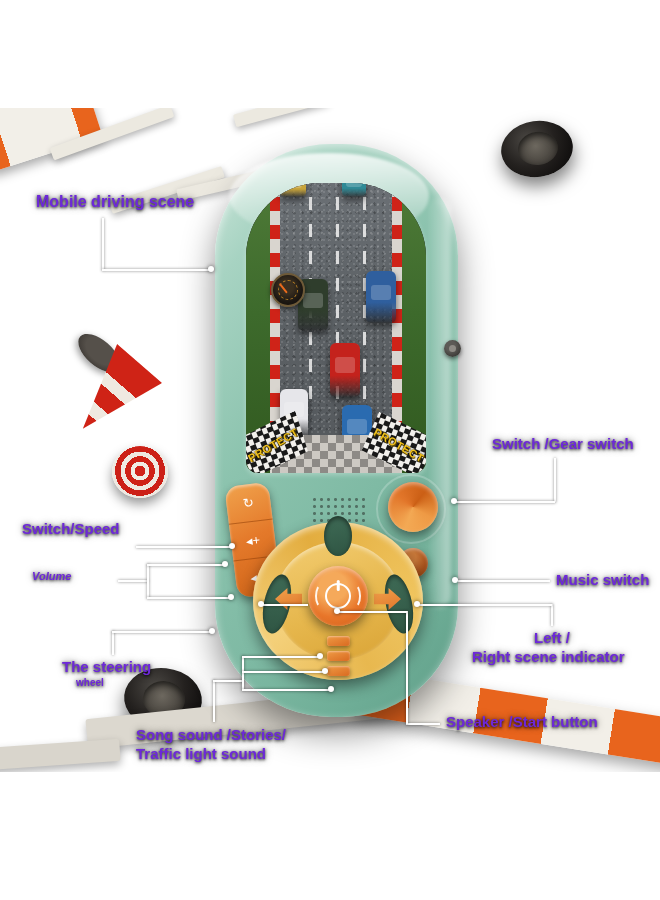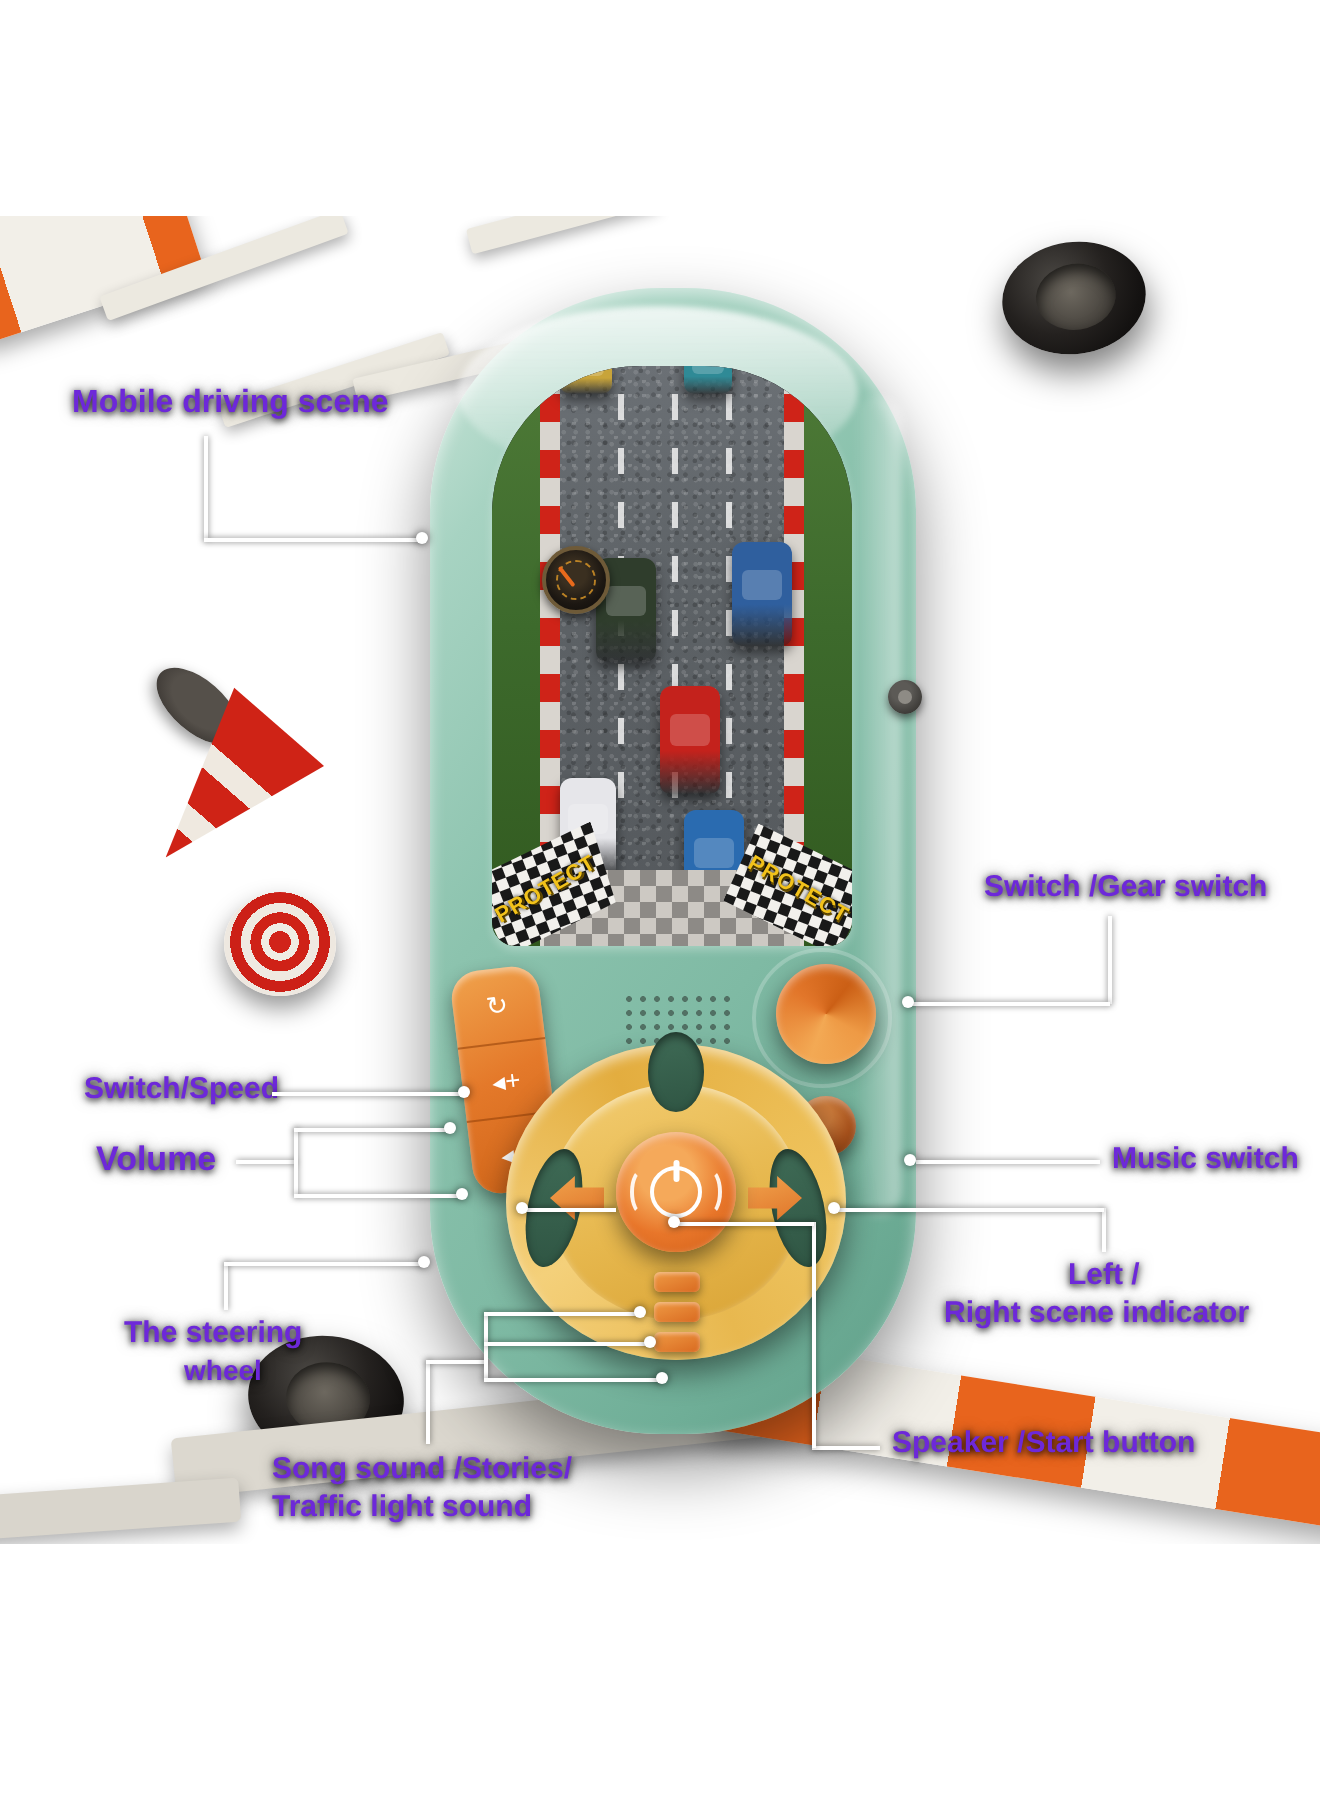--- a/index.html
+++ b/index.html
@@ -306,46 +306,46 @@
     <div class="label" style="left:36px;top:84px;font-size:16px;">Mobile driving scene</div>
     <div class="ln v" style="left:102px;top:110px;height:52px;"></div>
     <div class="ln h" style="left:102px;top:161px;width:110px;"></div>
     <div class="dot" style="left:208px;top:158px;"></div>
 
     <div class="label" style="left:492px;top:327px;font-size:15px;">Switch /Gear switch</div>
     <div class="ln v" style="left:554px;top:350px;height:44px;"></div>
     <div class="ln h" style="left:455px;top:393px;width:100px;"></div>
     <div class="dot" style="left:451px;top:390px;"></div>
 
-    <div class="label" style="left:22px;top:428px;font-size:15px;margin-left:20px;">Switch/Speed</div>
+    <div class="label" style="left:22px;top:412px;font-size:15px;">Switch/Speed</div>
     <div class="ln h" style="left:136px;top:438px;width:96px;"></div>
     <div class="dot" style="left:229px;top:435px;"></div>
 
-    <div class="label" style="left:48px;top:462px;font-size:17px;">Volume</div>
+    <div class="label" style="left:32px;top:462px;font-size:11px;font-style:italic;">Volume</div>
     <div class="ln h" style="left:118px;top:472px;width:30px;"></div>
     <div class="ln v" style="left:147px;top:456px;height:34px;"></div>
     <div class="ln h" style="left:147px;top:456px;width:78px;"></div>
     <div class="ln h" style="left:147px;top:489px;width:84px;"></div>
     <div class="dot" style="left:222px;top:453px;"></div>
     <div class="dot" style="left:228px;top:486px;"></div>
 
     <div class="label" style="left:556px;top:463px;font-size:15px;">Music switch</div>
     <div class="ln h" style="left:458px;top:472px;width:92px;"></div>
     <div class="dot" style="left:452px;top:469px;"></div>
 
     <div class="label" style="left:534px;top:521px;font-size:15px;">Left /</div>
     <div class="label" style="left:472px;top:540px;font-size:15px;">Right scene indicator</div>
     <div class="ln v" style="left:551px;top:496px;height:22px;"></div>
     <div class="ln h" style="left:419px;top:496px;width:133px;"></div>
     <div class="dot" style="left:414px;top:493px;"></div>
     <div class="ln h" style="left:262px;top:496px;width:46px;"></div>
     <div class="dot" style="left:258px;top:493px;"></div>
 
     <div class="label" style="left:62px;top:550px;font-size:15px;">The steering</div>
-    <div class="label" style="left:92px;top:569px;font-size:14px;">wheel</div>
+    <div class="label" style="left:76px;top:569px;font-size:10px;">wheel</div>
     <div class="ln v" style="left:112px;top:523px;height:24px;"></div>
     <div class="ln h" style="left:112px;top:523px;width:100px;"></div>
     <div class="dot" style="left:209px;top:520px;"></div>
 
     <div class="label" style="left:136px;top:637px;font-size:15px;">Traffic light sound</div>
     <div class="label" style="left:136px;top:618px;font-size:15px;">Song sound /Stories/</div>
     <div class="ln v" style="left:213px;top:572px;height:42px;"></div>
     <div class="ln h" style="left:213px;top:572px;width:30px;"></div>
     <div class="ln v" style="left:242px;top:548px;height:34px;"></div>
     <div class="ln h" style="left:242px;top:548px;width:77px;"></div>

